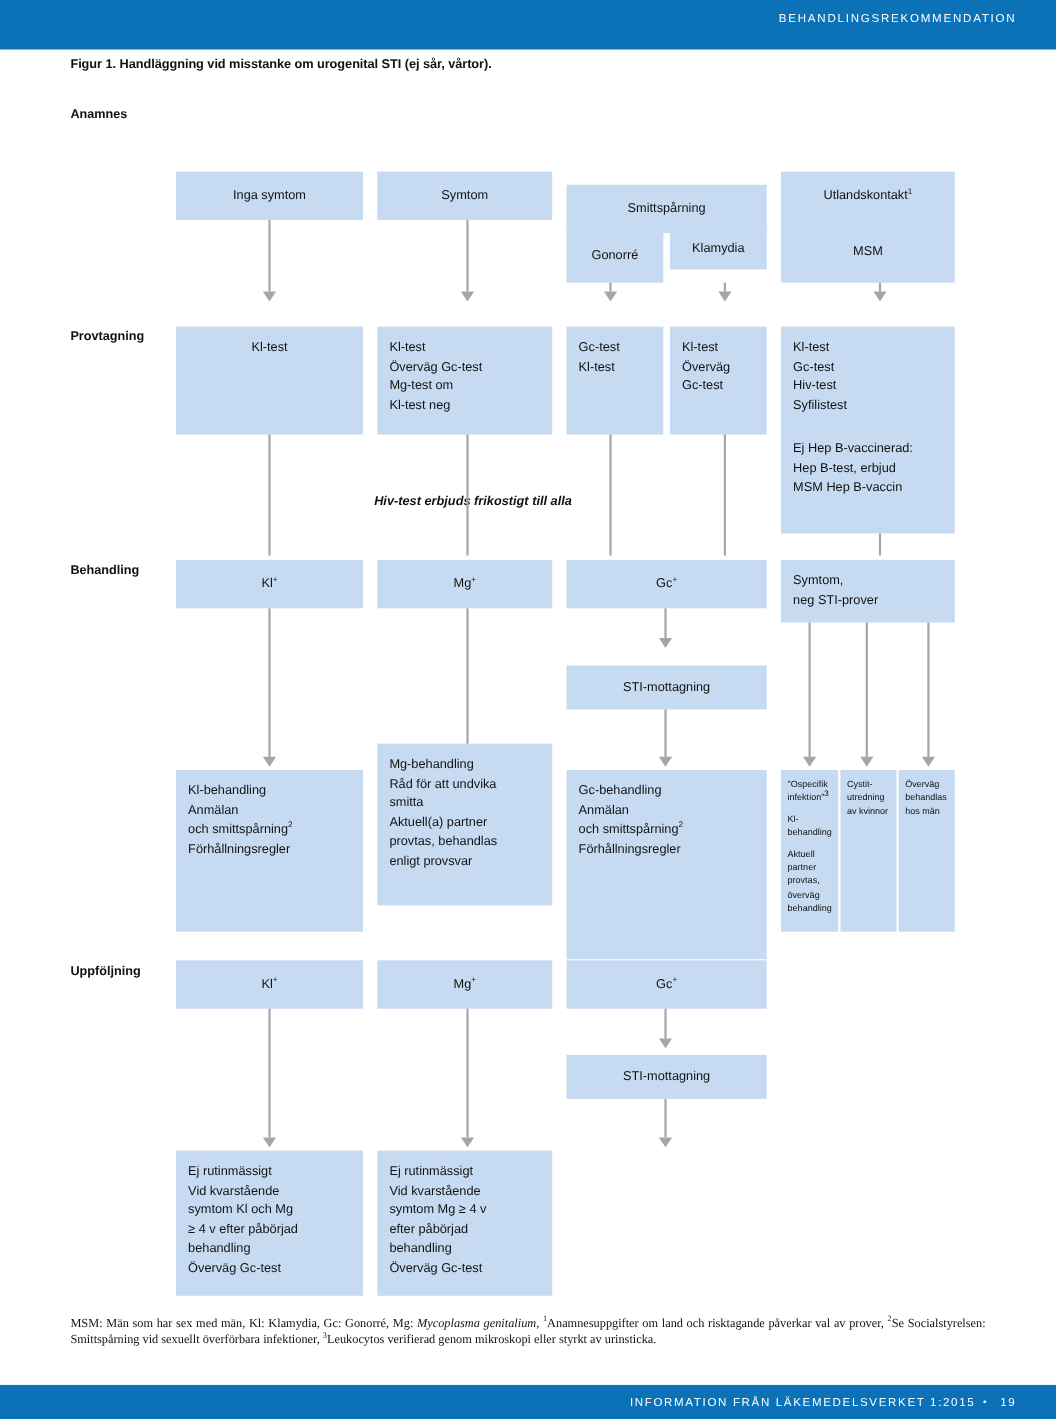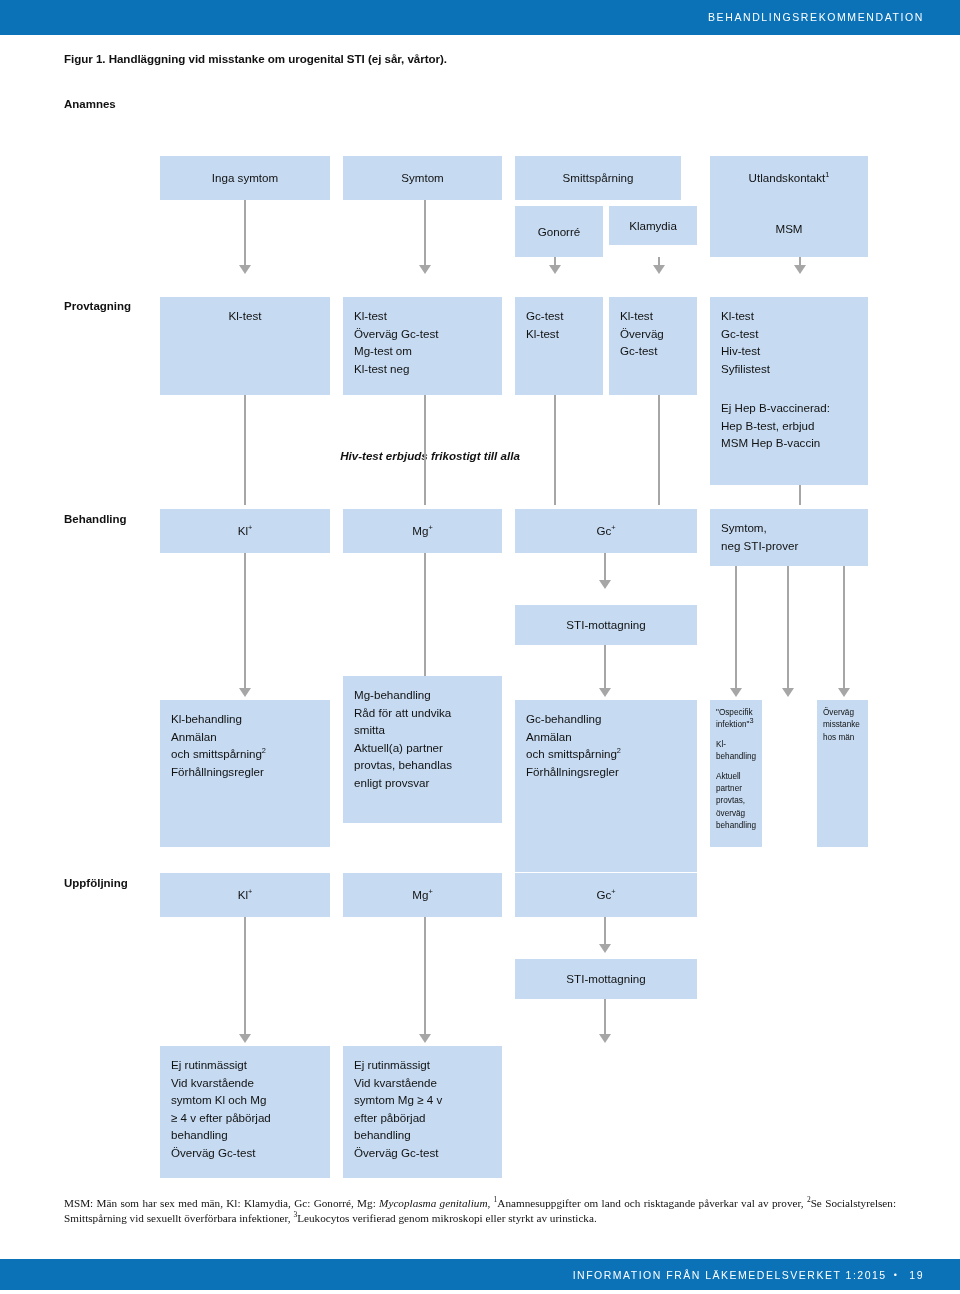--- a/index.html
+++ b/index.html
@@ -6,21 +6,21 @@
   html, body {
     width: 960px; height: 1294px;
     background: #ffffff;
     font-family: "Liberation Sans", sans-serif;
     overflow: hidden;
   }
   .page { position: relative; width: 960px; height: 1294px; background:#fff; }
 
   
   .topbar {
-    position:absolute; left:0; top:0; width:960px; height:35px;
+    position:absolute; left:0; top:0; width:960px; height:45px;
     background:#0b72b8;
   }
   .topbar .label {
     position:absolute; right:36px; top:11px;
     color:#ffffff; font-size:10.5px; letter-spacing:1.6px; font-weight:400;
   }
   .bottombar {
     position:absolute; left:0; top:1259px; width:960px; height:31px;
     background:#0b72b8;
   }
@@ -98,21 +98,21 @@
   <div class="stage-label" style="left:64px; top:513px;">Behandling</div>
   <div class="stage-label" style="left:64px; top:877px;">Uppföljning</div>
 
 
   <div class="box center" style="left:160px; top:156px; width:170px; height:44px;">
     <span>Inga symtom</span>
   </div>
   <div class="box center" style="left:343px; top:156px; width:159px; height:44px;">
     <span>Symtom</span>
   </div>
-  <div class="box center" style="left:515px; top:156px; width:166px; height:44px;">
+  <div class="box center" style="left:515px; top:168px; width:182px; height:44px;">
     <span>Smittspårning</span>
   </div>
   <div class="box center" style="left:710px; top:156px; width:158px; height:44px;">
     <span><span>Utlandskontakt</span><sup>1</sup></span>
   </div>
 
   <div class="box center" style="left:515px; top:206px; width:88px; height:51px;">
     <span>Gonorré</span>
   </div>
   <div class="box center" style="left:609px; top:206px; width:88px; height:39px;">
@@ -247,24 +247,29 @@
     <span class="ln">Kl-</span>
     <span class="ln">behandling</span>
     <span class="ln" style="height:7px;">&nbsp;</span>
     <span class="ln">Aktuell</span>
     <span class="ln">partner</span>
     <span class="ln">provtas,</span>
     <span class="ln">överväg</span>
     <span class="ln">behandling</span>
   </div>
 
+  <div class="box tiny" style="left:764px; top:700px; width:51px; height:147px;">
+    <span class="ln">Cystit-</span>
+    <span class="ln">utredning</span>
+    <span class="ln">av kvinnor</span>
+  </div>
 
   <div class="box tiny" style="left:817px; top:700px; width:51px; height:147px;">
     <span class="ln">Överväg</span>
-    <span class="ln">misstanke</span>
+    <span class="ln">behandlas</span>
     <span class="ln">hos män</span>
   </div>
 
   <div class="box center" style="left:160px; top:873px; width:170px; height:44px;">
     <span><span>Kl</span><sup>+</sup></span>
   </div>
   <div class="box center" style="left:343px; top:873px; width:159px; height:44px;">
     <span><span>Mg</span><sup>+</sup></span>
   </div>
   <div class="box center" style="left:515px; top:873px; width:182px; height:44px;">

